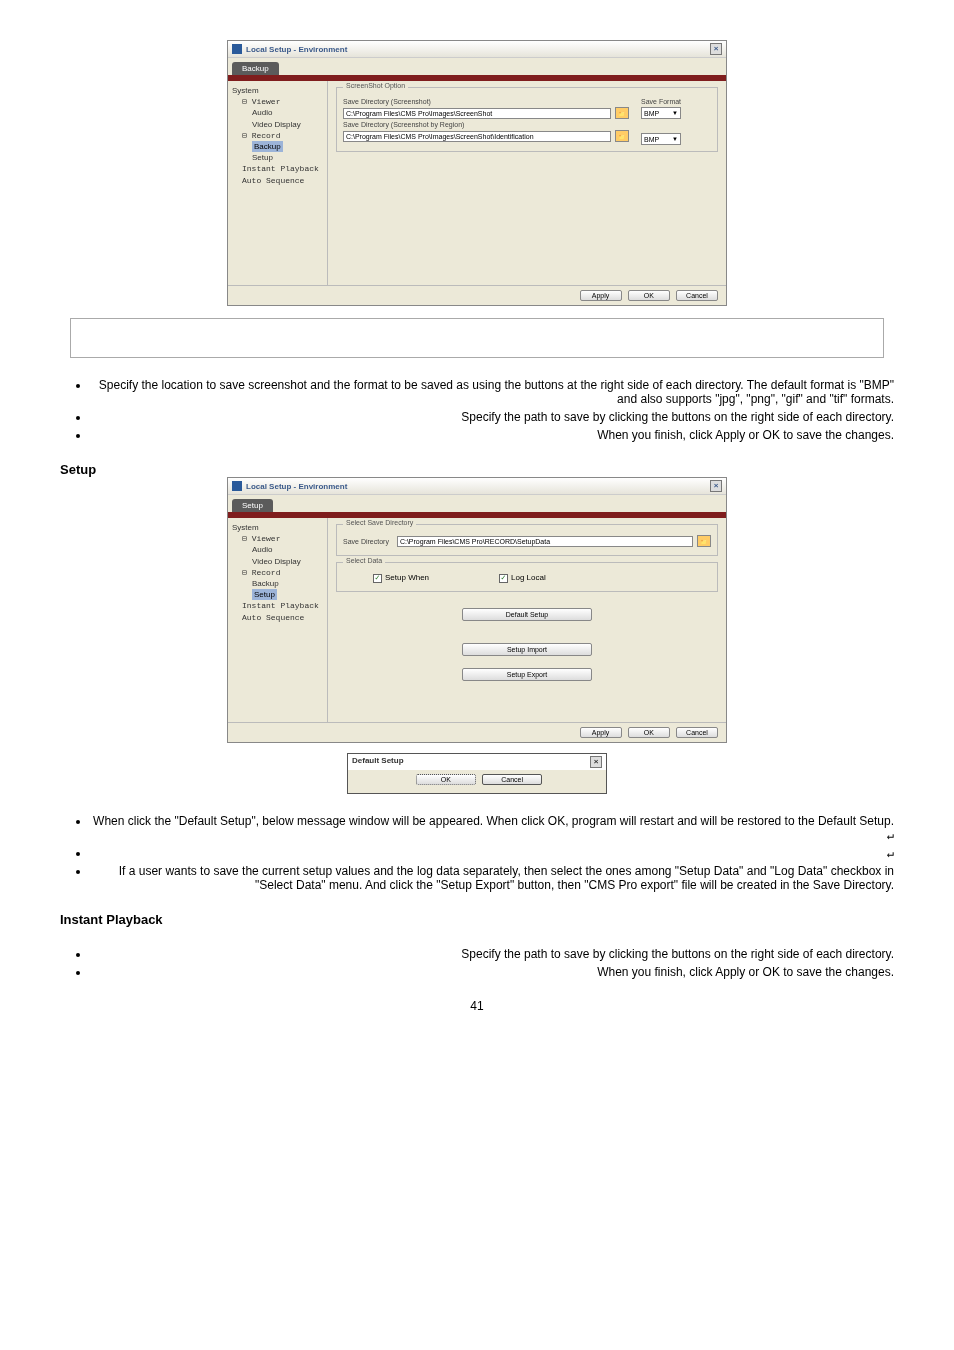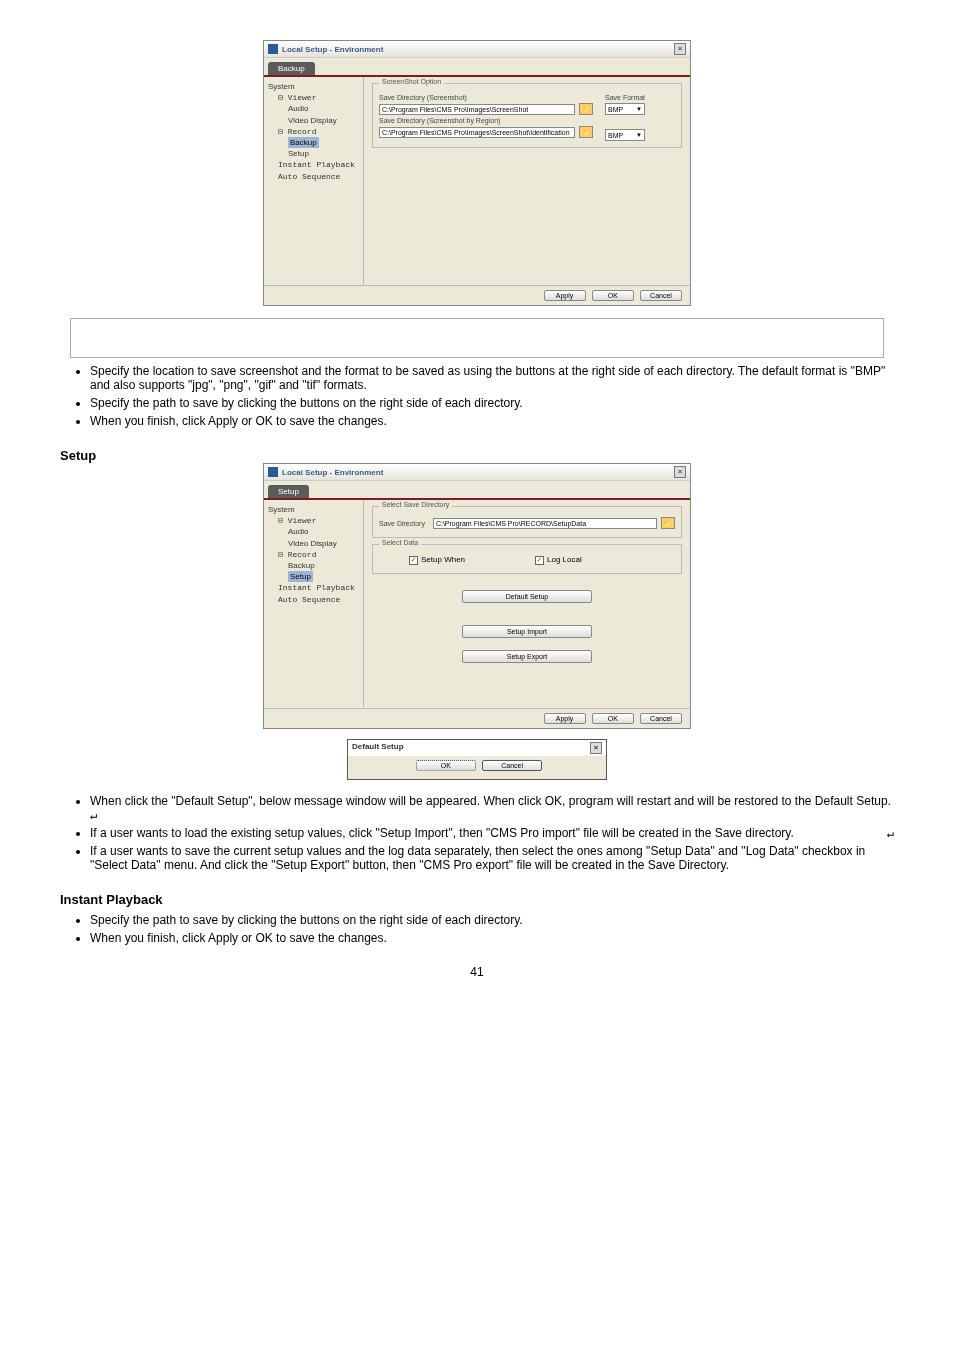--- a/index.html
+++ b/index.html
@@ -6,21 +6,21 @@
   body {
     margin: 0;
     padding: 40px 60px;
     font-family: Arial, sans-serif;
     font-size: 12px;
     color: #000;
     background: #fff;
     width: 954px;
   }
   .dialog {
-    width: 428px;
+    width: 500px;
     margin: 0 auto 10px;
     border: 1px solid #888;
     background: #ece9d8;
     font-size: 8px;
   }
   .dialog-title {
     display: flex;
     align-items: center;
     background: linear-gradient(#fff,#e6e4da);
     padding: 2px 4px;
@@ -49,21 +49,21 @@
   .dialog-tab span {
     display: inline-block;
     background: #5b5b5b;
     color: #fff;
     padding: 2px 10px;
     border-radius: 3px 3px 0 0;
     font-size: 8px;
   }
   .dialog-body {
     display: flex;
-    border-top: 2px solid #7f1d1d;
+    border-top: 6px solid #7f1d1d;
     min-height: 210px;
   }
   .tree {
     width: 100px;
     padding: 4px;
     background: #ece9d8;
     border-right: 1px solid #bbb;
     color: #333;
     line-height: 1.4;
   }
@@ -141,21 +141,21 @@
     width: 9px; height: 9px;
     border: 1px solid #666;
     background: #fff;
     display: inline-flex;
     align-items: center;
     justify-content: center;
     margin-right: 3px;
     font-size: 7px;
     color: #2a7a2a;
   }
-  ul.doc { list-style: disc; padding-left: 30px; margin: 6px 0; }
+  ul.doc { list-style: disc; padding-left: 30px; margin: 20px 0; text-align: right; }
   ul.doc li { margin: 4px 0; font-size: 12px; }
   .section-head { font-weight: bold; margin-top: 20px; font-size: 13px; }
   .big-block { border: 1px solid #aaa; height: 40px; margin: 12px 10px 6px; }
   .wide-btn {
     width: 130px;
     margin: 6px 0;
     border: 1px solid #888;
     background: linear-gradient(#fff,#ddd);
     text-align: center;
     padding: 2px 0;
@@ -322,21 +322,21 @@
     <span class="x">×</span>
   </div>
   <div class="msg-btns">
     <span class="btn">OK</span>
     <span class="btn" style="border-style:solid">Cancel</span>
   </div>
 </div>
 
 <ul class="doc">
   <li><span>When click the "Default Setup", below message window will be appeared. When click OK, program will restart and will be restored to the Default Setup.</span><span class="enter"> ↵</span></li>
-  <li><span>If a user wants to load the existing setup values, click "Setup Import", then "CMS Pro import" file will be created in the Save directory.</span><span class="enter" style="float:right"> ↵</span></li>
+  <li><span class="enter" style="float:right"> ↵</span></li>
   <li>If a user wants to save the current setup values and the log data separately, then select the ones among "Setup Data" and "Log Data" checkbox in "Select Data" menu. And click the "Setup Export" button, then "CMS Pro export" file will be created in the Save Directory.</li>
 </ul>
 
 <div class="section-head">Instant Playback</div>
 
 <ul class="doc">
   <li>Specify the path to save by clicking the buttons on the right side of each directory.</li>
   <li>When you finish, click Apply or OK to save the changes.</li>
 </ul>
 

